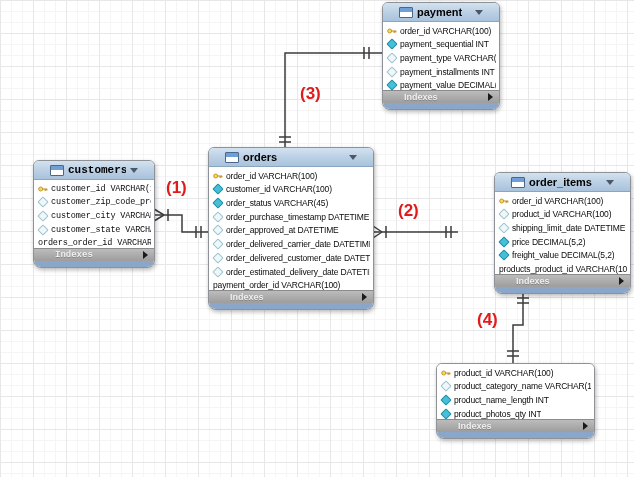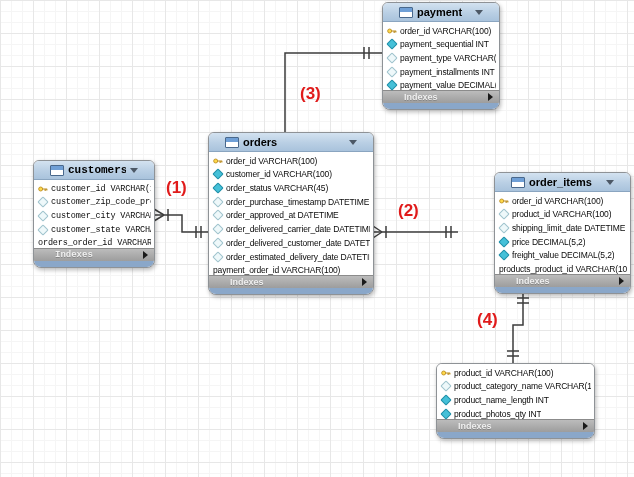--- a/index.html
+++ b/index.html
@@ -181,21 +181,21 @@
         <span class="coltext">orders_order_id VARCHAR(100)</span>
       </div>
   </div>
   <div class="tbl-footer">
     <span class="footer-label">Indexes</span>
     <span class="footer-arrow"></span>
   </div>
   <div class="tbl-strip"></div>
 </div>
 
-<div class="tbl" style="left:208px;top:132px;width:164px;">
+<div class="tbl" style="left:208px;top:147px;width:164px;">
   <div class="tbl-header">
     <span class="tbl-icon"></span>
     <span class="tbl-title">orders</span>
     <span class="hdr-arrow"></span>
   </div>
   <div class="tbl-body">
     <div class="row">
         <span class="ic">
           <svg width="10" height="10" viewBox="0 0 12 12">
             <circle cx="3.2" cy="6" r="2.4" fill="#ffd94a" stroke="#b98a1d"></circle>

